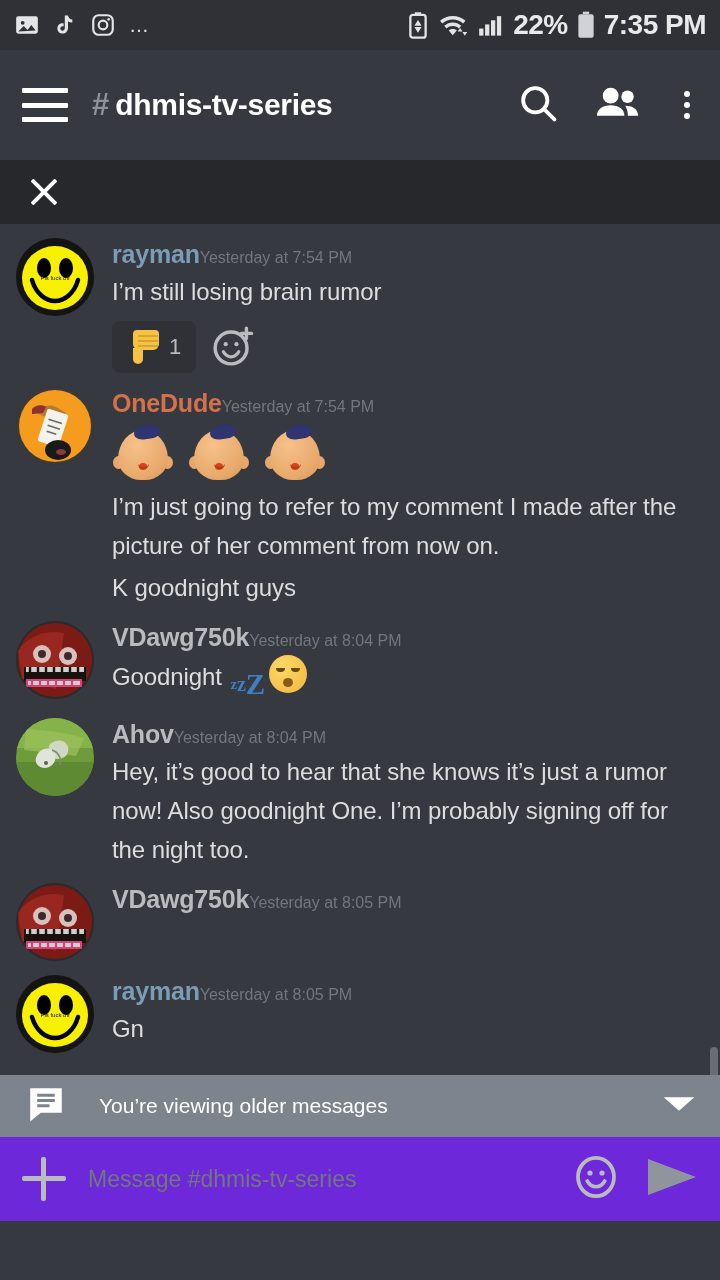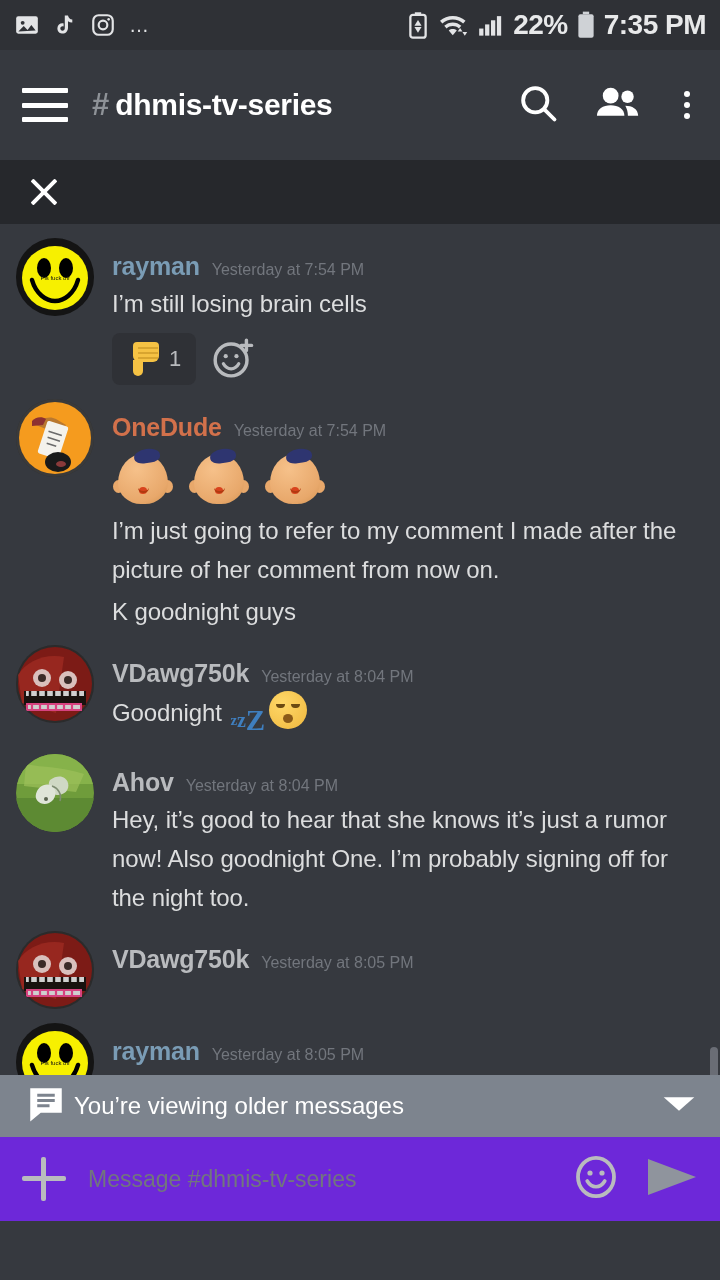--- a/index.html
+++ b/index.html
@@ -53,21 +53,21 @@
 
   
   .chat{ position:relative; height:851px; overflow:hidden; background:#36393f; padding-top:8px;}
   .msg{ display:flex; padding:6px 16px 2px 16px; }
   .msg.compact{ padding-top:12px; }
   .avatar{
     width:78px; height:78px; border-radius:50%; flex:none; margin-right:18px;
     overflow:hidden; position:relative; background:#2f3136;
   }
   .mbody{ flex:1; min-width:0; padding-top:2px; }
-  .mhead{ display:flex; align-items:baseline; gap:12px; flex-wrap:wrap;margin-top:12px; }
+  .mhead{ display:flex; align-items:baseline; flex-wrap:wrap; }
   .uname{ font-size:25px; font-weight:bold; letter-spacing:-.2px; }
   .stamp{ font-size:16px; color:#72767d; }
   .mtext{ font-size:24px; line-height:39px; color:#dcddde; margin-top:3px; letter-spacing:-.1px; }
   .emoji-row{ display:flex; gap:14px; margin:4px 0 2px; }
 
   
   .reactions{ display:flex; align-items:center; gap:14px; margin-top:10px; }
   .pill{
     background:#2f3136; border-radius:8px; height:52px; min-width:84px;
     display:flex; align-items:center; justify-content:center; gap:8px; padding:0 14px;
@@ -78,21 +78,21 @@
 
   
   .scrollbar{ position:absolute; right:2px; top:823px; width:8px; height:100px;
     background:#6a6d75; border-radius:4px; }
 
   
   .jumpbar{
     height:62px; background:#7d848e; display:flex; align-items:center;
     padding:0 24px; cursor:pointer;
   }
-  .jumpbar .label{ font-size:24px; color:#fff; font-weight:500; margin-left:6px; }
+  .jumpbar .label{ font-size:21px; color:#fff; font-weight:500; margin-left:31px; }
   .jumpbar .chev{ margin-left:auto; }
 
   
   .composer{ height:84px; background:#6d28d9; display:flex; align-items:center; padding:0 22px; }
   .plus{ width:44px; height:44px; position:relative; flex:none; margin-right:22px; cursor:pointer; }
   .plus:before,.plus:after{ content:""; position:absolute; background:#b9bbbe; border-radius:2px; }
   .plus:before{ left:0; top:19px; width:44px; height:5px; }
   .plus:after{ top:0; left:19px; height:44px; width:5px; }
   .msg-input{
     flex:1; background:transparent; border:0; outline:0; font-size:23px;
@@ -274,21 +274,21 @@
         <ellipse cx="50" cy="30" rx="7" ry="10" fill="#000"></ellipse>
         <path d="M16 42c4 14 14 21 23 21s19-7 23-21" fill="none" stroke="#000" stroke-width="4.5" stroke-linecap="round"></path>
         <text x="39" y="42" font-size="6" fill="#111" text-anchor="middle" font-family="Liberation Sans, sans-serif">Pls fuck off</text>
       </svg>
     </div>
     <div class="mbody">
       <div class="mhead">
         <span class="uname" style="color:#7a9cb5">rayman</span>
         <span class="stamp">Yesterday at 7:54 PM</span>
       </div>
-      <div class="mtext">I’m still losing brain cells</div>
+      <div class="mtext">I’m still losing brain rumor</div>
       <div class="reactions">
         <div class="pill">
           <span class="thumbdown">
             <span class="palm"></span>
             <span class="lines">
                 <i style="top:2px"></i>
                 <i style="top:7px"></i>
                 <i style="top:12px"></i>
               </span>
             <span class="thumb"></span>

